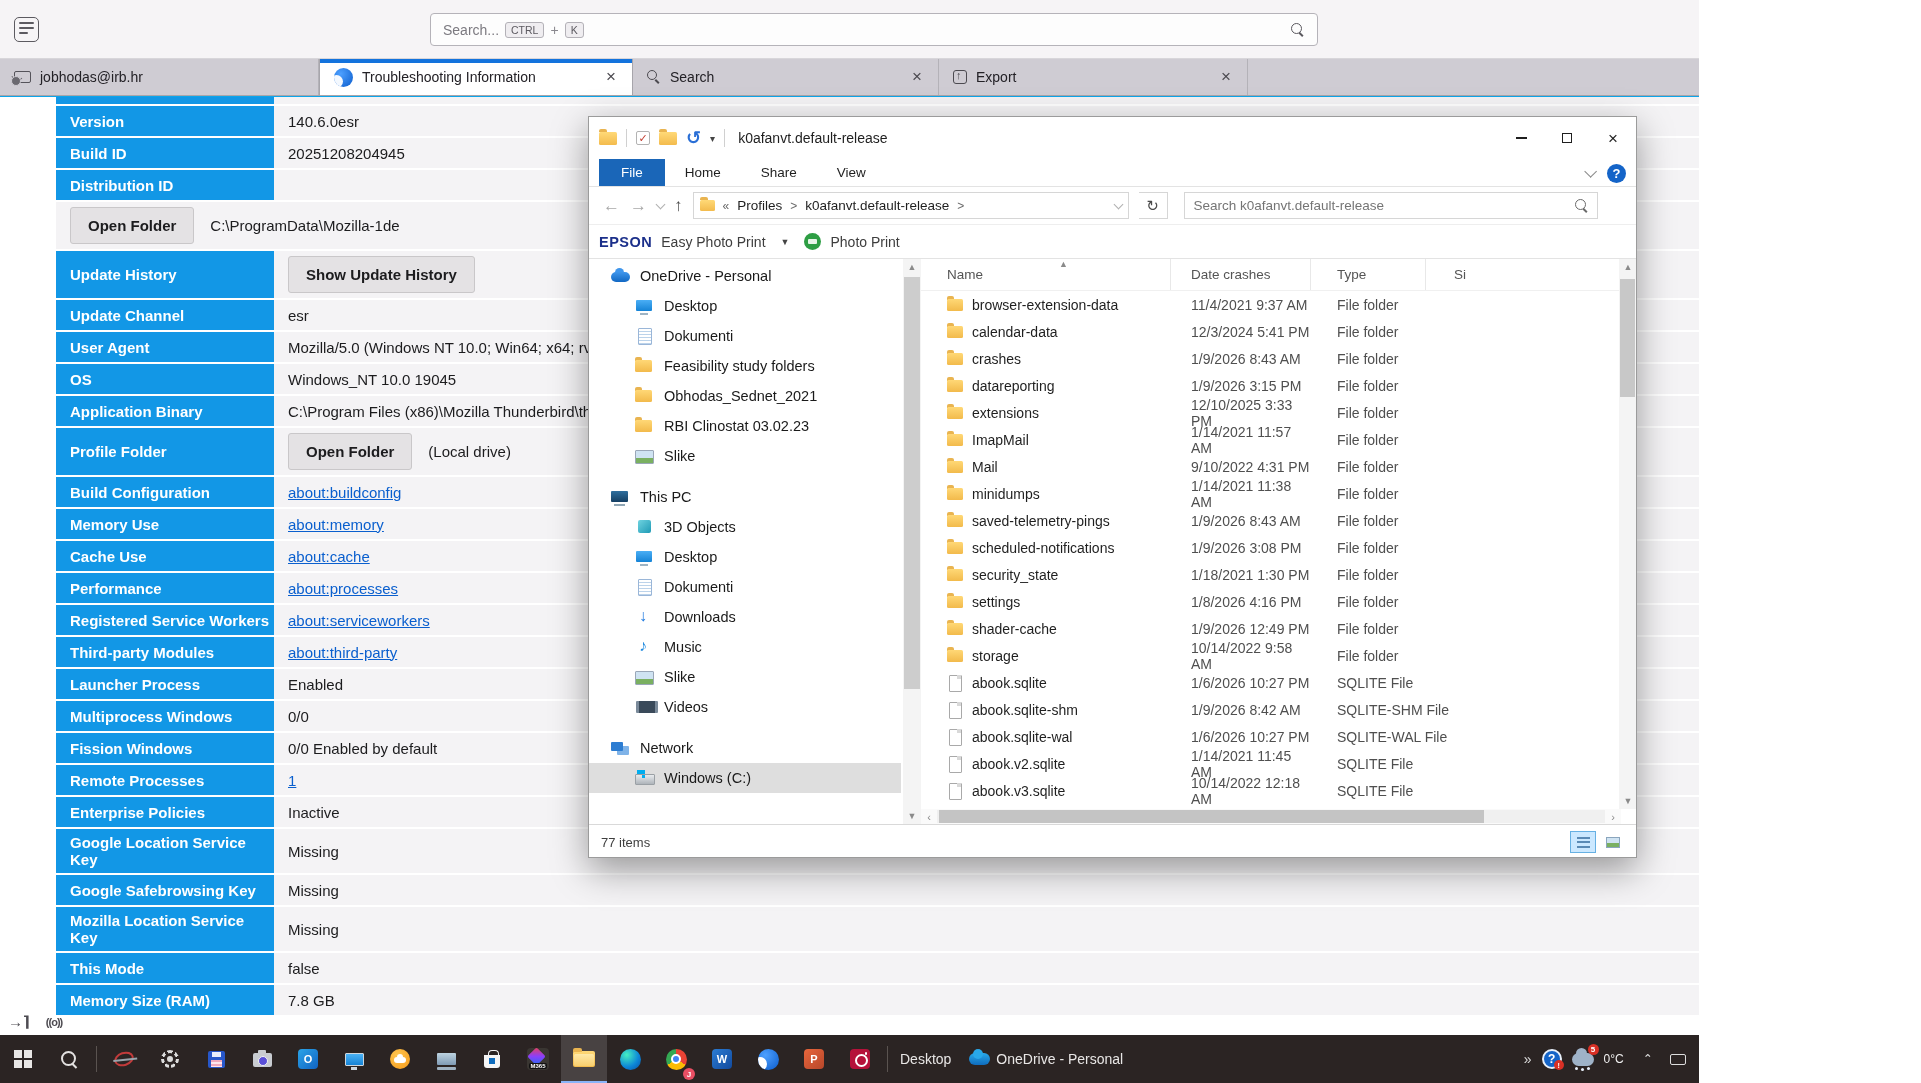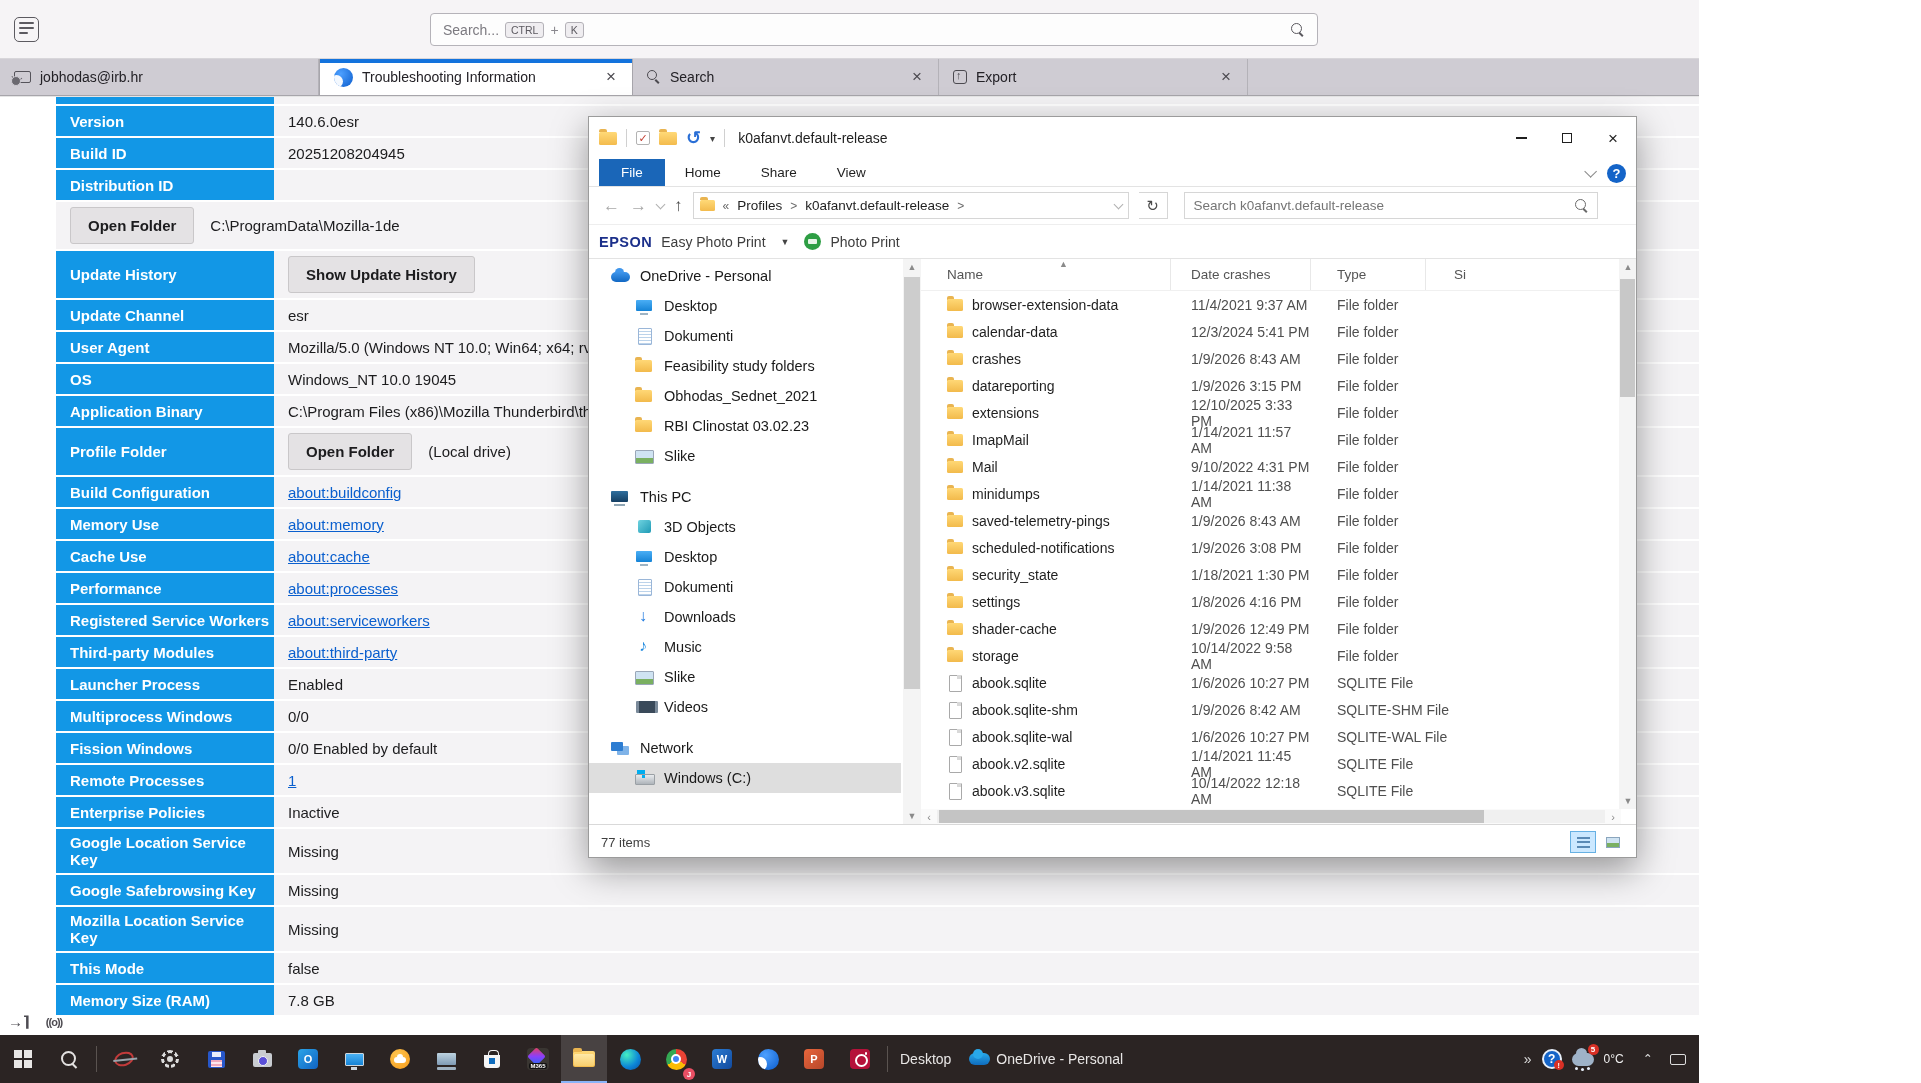--- a/index.html
+++ b/index.html
@@ -1,17 +1,17 @@
 <!DOCTYPE html>
 <html><head>
 <meta charset="utf-8">
 <style>
   * { margin:0; padding:0; box-sizing:border-box; font-family:"Liberation Sans","DejaVu Sans",sans-serif; }
   html,body { width:1921px; height:1083px; overflow:hidden; }
-  .screen { position:relative; width:1699px; height:1083px; background:#e5e5e5; overflow:hidden; }
+  .screen { position:relative; width:1699px; height:1083px; background:#0ea5e9; overflow:hidden; }
 
   
   .tb-titlebar { position:absolute; left:0; top:0; width:1921px; height:59px; background:#f6f4f6; border-bottom:1px solid #d8d6da; }
   .tb-spaces { position:absolute; left:14px; top:17px; width:25px; height:25px; border:1.6px solid #5c5a60; border-radius:5px; }
   .tb-spaces i { position:absolute; left:4px; right:4px; height:2px; background:#5c5a60; border-radius:1px; }
   .tb-spaces i:nth-child(1){top:4px} .tb-spaces i:nth-child(2){top:9px} .tb-spaces i:nth-child(3){top:14px; right:10px}
   .tb-search { position:absolute; left:430px; top:13px; width:888px; height:33px; background:#fdfdfd; border:1px solid #b5b3b9; border-radius:4px; display:flex; align-items:center; padding:0 12px; color:#7c7a80; font-size:14px; gap:6px; }
   .tb-search kbd { border:1px solid #b3b1b7; background:#efedf0; border-radius:3px; font-size:10.5px; padding:1px 5px; color:#5c5a60; font-family:inherit; }
   .tb-search .plus { color:#8a888e; }
   .tb-search .mag { margin-left:auto; }

